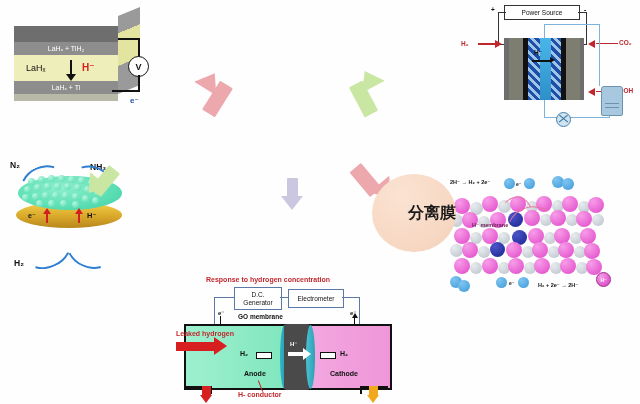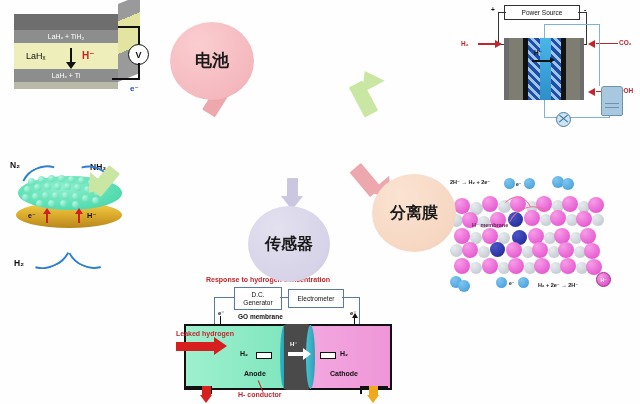--- a/index.html
+++ b/index.html
@@ -12,21 +12,21 @@
        background:radial-gradient(circle at 34% 28%,#2f7fd6 0%,#1565c0 45%,#0d4f9e 100%);
        box-shadow:0 3px 7px rgba(0,0,0,.35);display:flex;align-items:center;justify-content:center;}
   .hub span{color:#fff;font-size:17px;font-weight:bold;letter-spacing:.5px;
             text-shadow:0 1px 2px rgba(0,0,0,.45);}
 
   
   .node{position:absolute;border-radius:50%;display:flex;align-items:center;justify-content:center;
         text-align:center;font-weight:bold;color:#1a1a1a;line-height:1.12;}
   .node.pink{background:radial-gradient(circle at 35% 28%,#fbcdd0 0%,#f4b9be 70%,#eba9af 100%);}
   .node.green{background:radial-gradient(circle at 35% 28%,#e2f3c8 0%,#d4ecb0 70%,#c7e39f 100%);}
-  .node.peach{background:radial-gradient(circle at 35% 28%,#fbe3d2 0%,#f6d7c2 70%,#f0cdb6 100%);}
+  .node.peach{background:radial-gradient(circle at 35% 28%,#fbe3d2 0%,#f6d7c2 70%,#f0cdb6 100%);justify-content:flex-end;}
   .node.purple{background:radial-gradient(circle at 35% 28%,#e3e0ef 0%,#d7d3e8 70%,#cbc7e0 100%);}
   #node-battery{left:170px;top:22px;width:84px;height:78px;font-size:17px;}
   #node-chem{left:362px;top:14px;width:84px;height:80px;font-size:16px;}
   #node-membrane-reactor{left:126px;top:176px;width:78px;height:80px;font-size:16px;}
   #node-separation{left:372px;top:174px;width:84px;height:78px;font-size:16px;}
   #node-sensor{left:248px;top:206px;width:82px;height:76px;font-size:16px;}
 
   
   .arrow{position:absolute;}
   .arrow .shaft{position:absolute;border-radius:1px;}
@@ -35,21 +35,21 @@
   #arrow-battery{left:196px;top:72px;width:40px;height:46px;transform:rotate(0deg);}
   #arrow-chem{left:344px;top:70px;width:40px;height:48px;}
   #arrow-mr{left:82px;top:160px;width:44px;height:42px;}
   #arrow-sep{left:350px;top:160px;width:48px;height:48px;}
   #arrow-sensor{left:281px;top:178px;width:22px;height:34px;}
 
   
   .inset{position:absolute;}
 
   
-  #inset-battery-cell{left:8px;top:4px;width:150px;height:108px;}
+  #inset-battery-cell{left:8px;top:16px;width:150px;height:108px;}
   .cell3d{position:absolute;left:6px;top:10px;width:104px;height:74px;}
   .cell-top{position:absolute;left:0;top:0;width:104px;height:16px;background:#6e6e6e;}
   .cell-l1{position:absolute;left:0;top:16px;width:104px;height:13px;background:#8d8d8d;
            display:flex;align-items:center;justify-content:center;color:#fff;font-size:7px;white-space:nowrap;}
   .cell-l2{position:absolute;left:0;top:29px;width:104px;height:26px;background:#edeeb9;
            display:flex;align-items:center;color:#111;font-size:9px;}
   .cell-l3{position:absolute;left:0;top:55px;width:104px;height:13px;background:#8d8d8d;
            display:flex;align-items:center;justify-content:center;color:#fff;font-size:7px;white-space:nowrap;}
   .cell-side{position:absolute;left:104px;top:-10px;width:22px;height:78px;
              background:linear-gradient(180deg,#9a9a9a 0 22%,#e3e49f 22% 64%,#9a9a9a 64% 100%);
@@ -418,24 +418,18 @@
   </div>
   <div class="arrow" id="arrow-sep">
     <div class="shaft" style="left:8px;top:4px;width:15px;height:32px;background:#eda8ae;transform:rotate(140deg);"></div>
     <div class="head" style="left:22px;top:22px;border-left:13px solid transparent;border-right:13px solid transparent;border-bottom:18px solid #eda8ae;transform:rotate(140deg);"></div>
   </div>
   <div class="arrow" id="arrow-sensor">
     <div class="shaft" style="left:6px;top:0px;width:11px;height:20px;background:#cbc7e0;"></div>
     <div class="head" style="left:0px;top:18px;border-left:11px solid transparent;border-right:11px solid transparent;border-top:14px solid #cbc7e0;"></div>
   </div>
 
-  <div class="node pink" id="node-battery">
-    <span>电池</span>
-  </div>
   <div class="node peach" id="node-separation">
     <span>分离膜</span>
   </div>
-  <div class="node purple" id="node-sensor">
-    <span>传感器</span>
-  </div>
 
 
 </div>
 
 </body></html>

